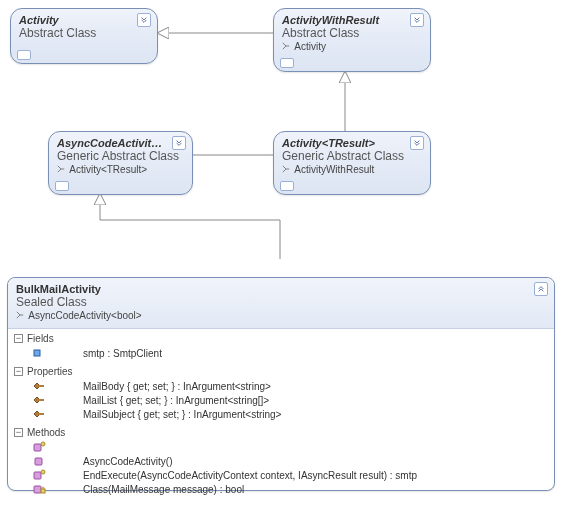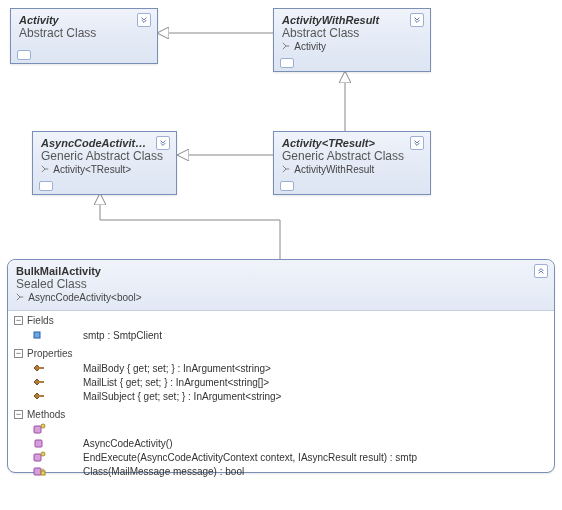--- a/index.html
+++ b/index.html
@@ -1,17 +1,17 @@
 <!DOCTYPE html>
 <html><head>
 <meta charset="utf-8">
 <style>
 * { box-sizing: border-box; margin: 0; padding: 0; }
 body { font-family: Tahoma, Verdana, sans-serif; font-size: 11px; background: #fff; position: relative; width: 562px; height: 510px; color: #333; }
-.class-box { position: absolute; border: 1px solid #7a8fb5; border-radius: 0; background: linear-gradient(to bottom, #f0f3fa 0%, #e6ecf7 40%, #dde5f3 100%); box-shadow: 0 1px 2px rgba(0,0,0,0.1); }
+.class-box { position: absolute; border: 1px solid #7a8fb5; border-radius: 12px; background: linear-gradient(to bottom, #f0f3fa 0%, #e6ecf7 40%, #dde5f3 100%); box-shadow: 0 1px 2px rgba(0,0,0,0.1); }
 .class-box.detail { background: #fff; border-radius: 8px; }
 .class-header { padding: 4px 8px 6px 8px; position: relative; }
 .class-box.detail .class-header { background: linear-gradient(to bottom, #f0f3fa 0%, #e2e9f5 100%); border-radius: 8px 8px 0 0; border-bottom: 1px solid #c5d0e3; }
 .class-title { font-weight: bold; font-size: 11px; line-height: 14px; }
 .class-title.italic { font-style: italic; }
 .class-stereotype { font-size: 12px; color: #555; line-height: 12px; }
 .class-inherit { font-size: 10px; color: #444; line-height: 12px; margin-top: 2px; }
 .inherit-arrow { display: inline-block; width: 8px; height: 8px; margin-right: 2px; }
 .inherit-arrow svg { display: block; }
 .collapse-btn { position: absolute; top: 4px; right: 6px; width: 14px; height: 14px; border: 1px solid #9bb0d4; border-radius: 2px; background: #fff; display: flex; align-items: center; justify-content: center; cursor: pointer; }
@@ -69,21 +69,21 @@
     </div>
     <div class="collapse-btn">
       <svg viewBox="0 0 10 10">
           <path d="M2 2 L5 5 L8 2 M2 5 L5 8 L8 5" stroke="#5a72a5" stroke-width="1.2" fill="none"></path>
         </svg>
     </div>
   </div>
   <div class="expand-corner"></div>
 </div>
 
-<div class="class-box" style="left:32px; top:131px; width:145px; height:64px;">
+<div class="class-box" style="left:48px; top:131px; width:145px; height:64px;">
   <div class="class-header">
     <div class="class-title italic">AsyncCodeActivit…</div>
     <div class="class-stereotype">Generic Abstract Class</div>
     <div class="class-inherit">
       <span class="inherit-arrow"><svg viewBox="0 0 10 10">
             <path d="M1 9 L5 5 L1 1 M5 5 L9 5" stroke="#666" stroke-width="1" fill="none"></path>
           </svg></span>
       <span>Activity&lt;TResult&gt;</span>
     </div>
     <div class="collapse-btn">
@@ -107,21 +107,21 @@
     </div>
     <div class="collapse-btn">
       <svg viewBox="0 0 10 10">
           <path d="M2 2 L5 5 L8 2 M2 5 L5 8 L8 5" stroke="#5a72a5" stroke-width="1.2" fill="none"></path>
         </svg>
     </div>
   </div>
   <div class="expand-corner"></div>
 </div>
 
-<div class="class-box detail" style="left:7px; top:259px; width:548px; height:214px;">
+<div class="class-box detail" style="left:7px; top:277px; width:548px; height:214px;">
   <div class="class-header">
     <div class="class-title">BulkMailActivity</div>
     <div class="class-stereotype">Sealed Class</div>
     <div class="class-inherit">
       <span class="inherit-arrow"><svg viewBox="0 0 10 10">
             <path d="M1 9 L5 5 L1 1 M5 5 L9 5" stroke="#666" stroke-width="1" fill="none"></path>
           </svg></span>
       <span>AsyncCodeActivity&lt;bool&gt;</span>
     </div>
     <div class="collapse-btn">

